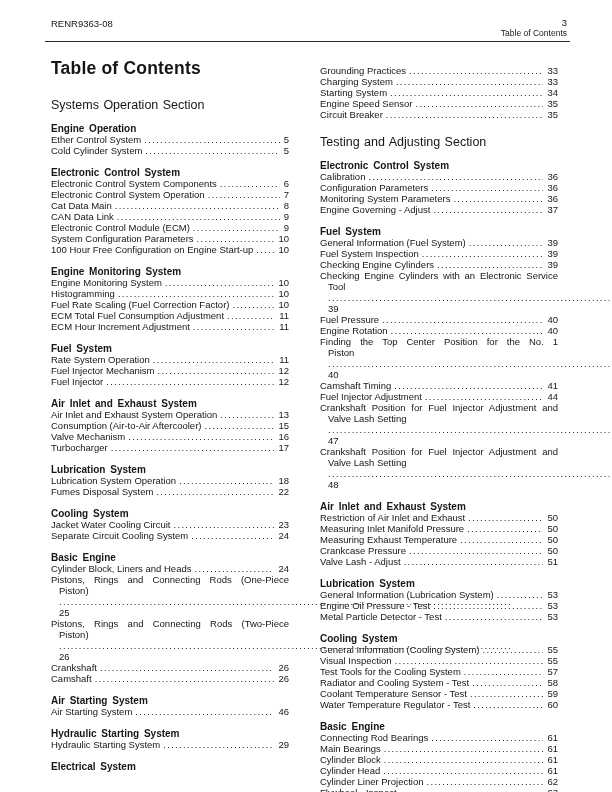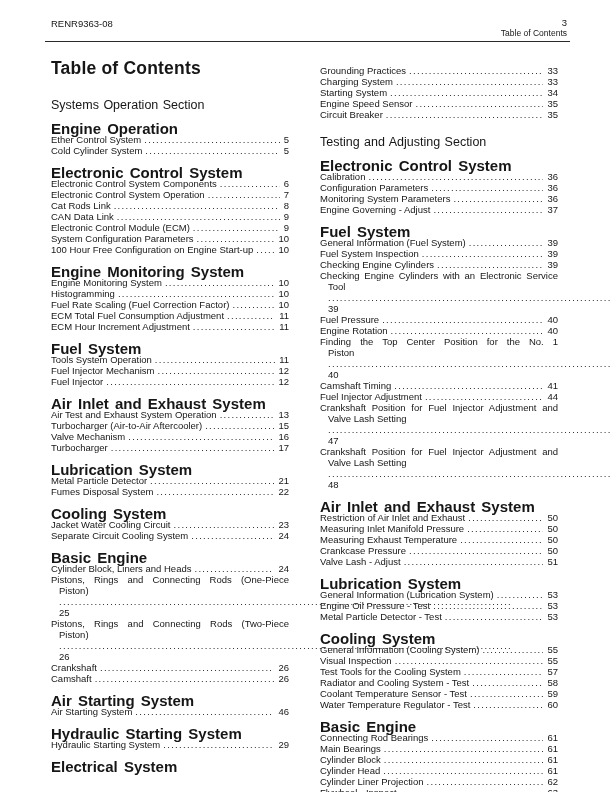--- a/index.html
+++ b/index.html
@@ -30,21 +30,21 @@
     font-size:17.5px;line-height:21px;font-weight:bold;
     margin:0 0 19px 0;letter-spacing:0.2px;
   }
   h2.section-heading{
     font-size:12.5px;line-height:14px;font-weight:normal;
     margin:15px 0 10px 0;word-spacing:1px;
   }
   .col > .group:first-child{margin-top:7px;}
   .group{margin-top:11px;}
   h3.group-heading{
-    font-size:15px;line-height:11px;font-weight:bold;
+    font-size:10px;line-height:11px;font-weight:bold;
     margin:0;word-spacing:2px;
   }
   .toc-item{font-size:9.5px;line-height:11px;}
   .toc-line{text-align:justify;text-align-last:justify;}
   .toc-row{display:flex;align-items:baseline;}
   .cont{padding-left:5px;flex-direction:column;}
   .toc-text{white-space:nowrap;}
   .leader{
     flex:1 1 auto;overflow:hidden;white-space:nowrap;
     min-width:6px;margin:0 4px 0 3px;
@@ -100,21 +100,21 @@
           </div>
           <div class="toc-item">
             <div class="toc-row">
               <span class="toc-text">Electronic Control System Operation</span>
               <span class="leader"></span>
               <span class="pg">7</span>
             </div>
           </div>
           <div class="toc-item">
             <div class="toc-row">
-              <span class="toc-text">Cat Rods Link</span>
+              <span class="toc-text">Cat Data Main</span>
               <span class="leader"></span>
               <span class="pg">8</span>
             </div>
           </div>
           <div class="toc-item">
             <div class="toc-row">
               <span class="toc-text">CAN Data Link</span>
               <span class="leader"></span>
               <span class="pg">9</span>
             </div>
@@ -176,21 +176,21 @@
               <span class="toc-text">ECM Hour Increment Adjustment</span>
               <span class="leader"></span>
               <span class="pg">11</span>
             </div>
           </div>
         </div>
         <div class="group">
           <h3 class="group-heading">Fuel System</h3>
           <div class="toc-item">
             <div class="toc-row">
-              <span class="toc-text">Tools System Operation</span>
+              <span class="toc-text">Rate System Operation</span>
               <span class="leader"></span>
               <span class="pg">11</span>
             </div>
           </div>
           <div class="toc-item">
             <div class="toc-row">
               <span class="toc-text">Fuel Injector Mechanism</span>
               <span class="leader"></span>
               <span class="pg">12</span>
             </div>
@@ -200,28 +200,28 @@
               <span class="toc-text">Fuel Injector</span>
               <span class="leader"></span>
               <span class="pg">12</span>
             </div>
           </div>
         </div>
         <div class="group">
           <h3 class="group-heading">Air Inlet and Exhaust System</h3>
           <div class="toc-item">
             <div class="toc-row">
-              <span class="toc-text">Air Test and Exhaust System Operation</span>
+              <span class="toc-text">Air Inlet and Exhaust System Operation</span>
               <span class="leader"></span>
               <span class="pg">13</span>
             </div>
           </div>
           <div class="toc-item">
             <div class="toc-row">
-              <span class="toc-text">Turbocharger (Air-to-Air Aftercooler)</span>
+              <span class="toc-text">Consumption (Air-to-Air Aftercooler)</span>
               <span class="leader"></span>
               <span class="pg">15</span>
             </div>
           </div>
           <div class="toc-item">
             <div class="toc-row">
               <span class="toc-text">Valve Mechanism</span>
               <span class="leader"></span>
               <span class="pg">16</span>
             </div>
@@ -231,23 +231,23 @@
               <span class="toc-text">Turbocharger</span>
               <span class="leader"></span>
               <span class="pg">17</span>
             </div>
           </div>
         </div>
         <div class="group">
           <h3 class="group-heading">Lubrication System</h3>
           <div class="toc-item">
             <div class="toc-row">
-              <span class="toc-text">Metal Particle Detector</span>
-              <span class="leader"></span>
-              <span class="pg">21</span>
+              <span class="toc-text">Lubrication System Operation</span>
+              <span class="leader"></span>
+              <span class="pg">18</span>
             </div>
           </div>
           <div class="toc-item">
             <div class="toc-row">
               <span class="toc-text">Fumes Disposal System</span>
               <span class="leader"></span>
               <span class="pg">22</span>
             </div>
           </div>
         </div>

